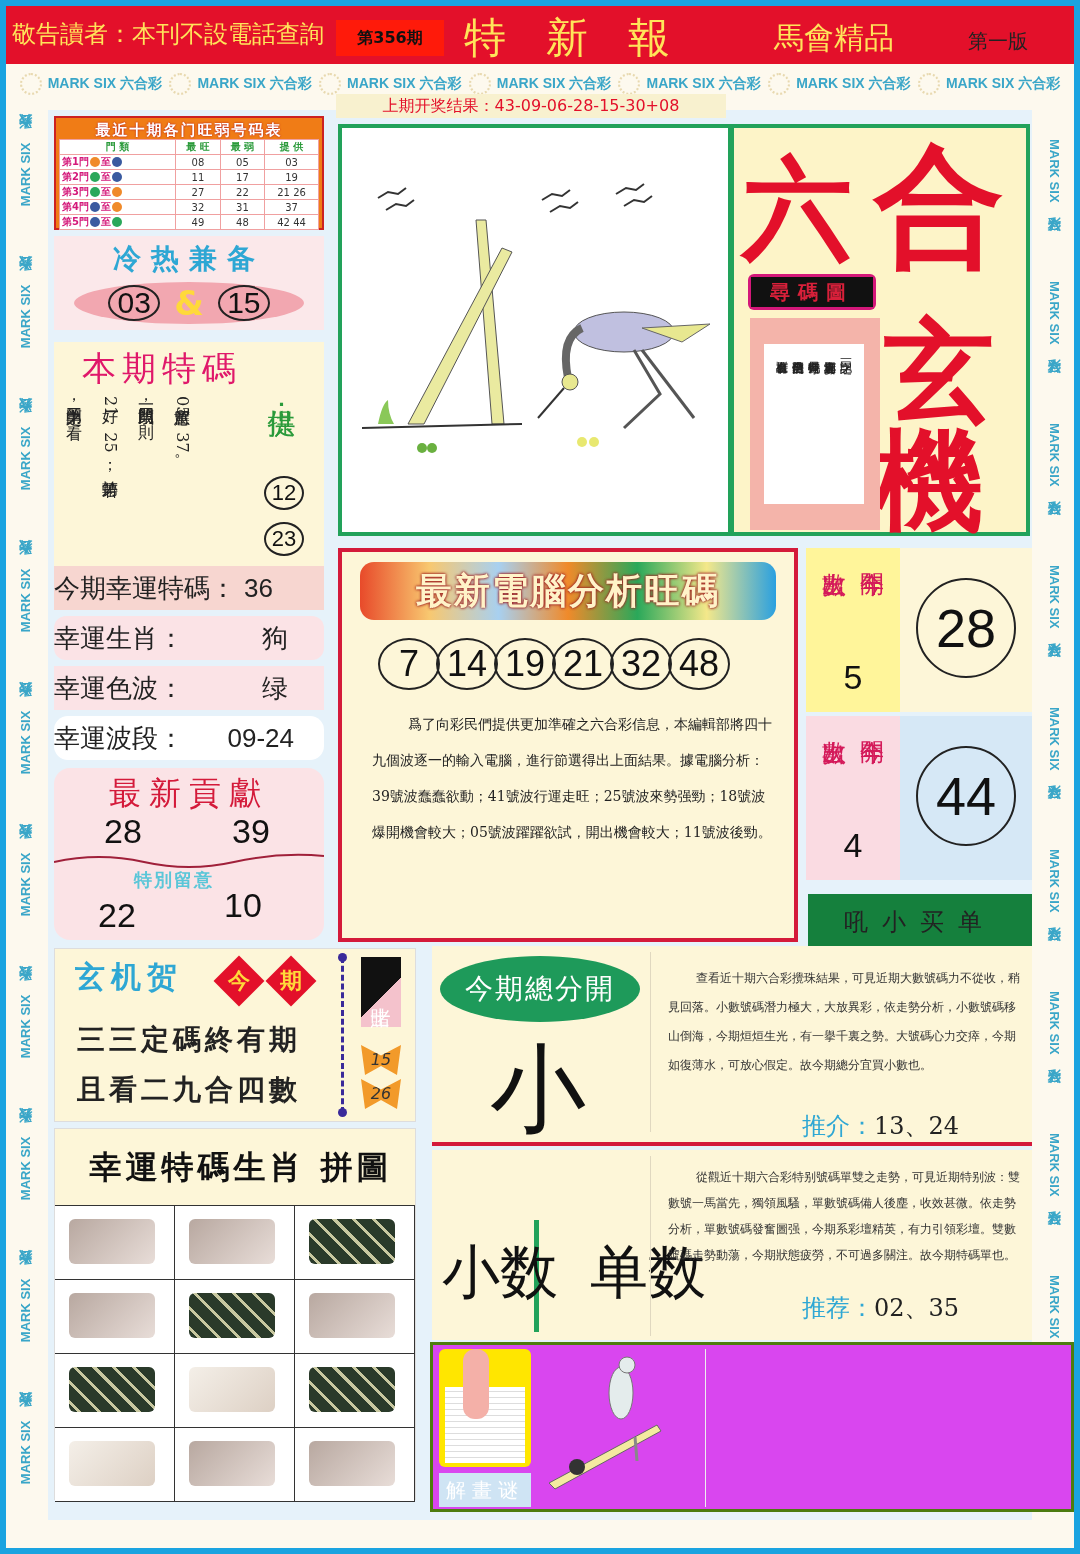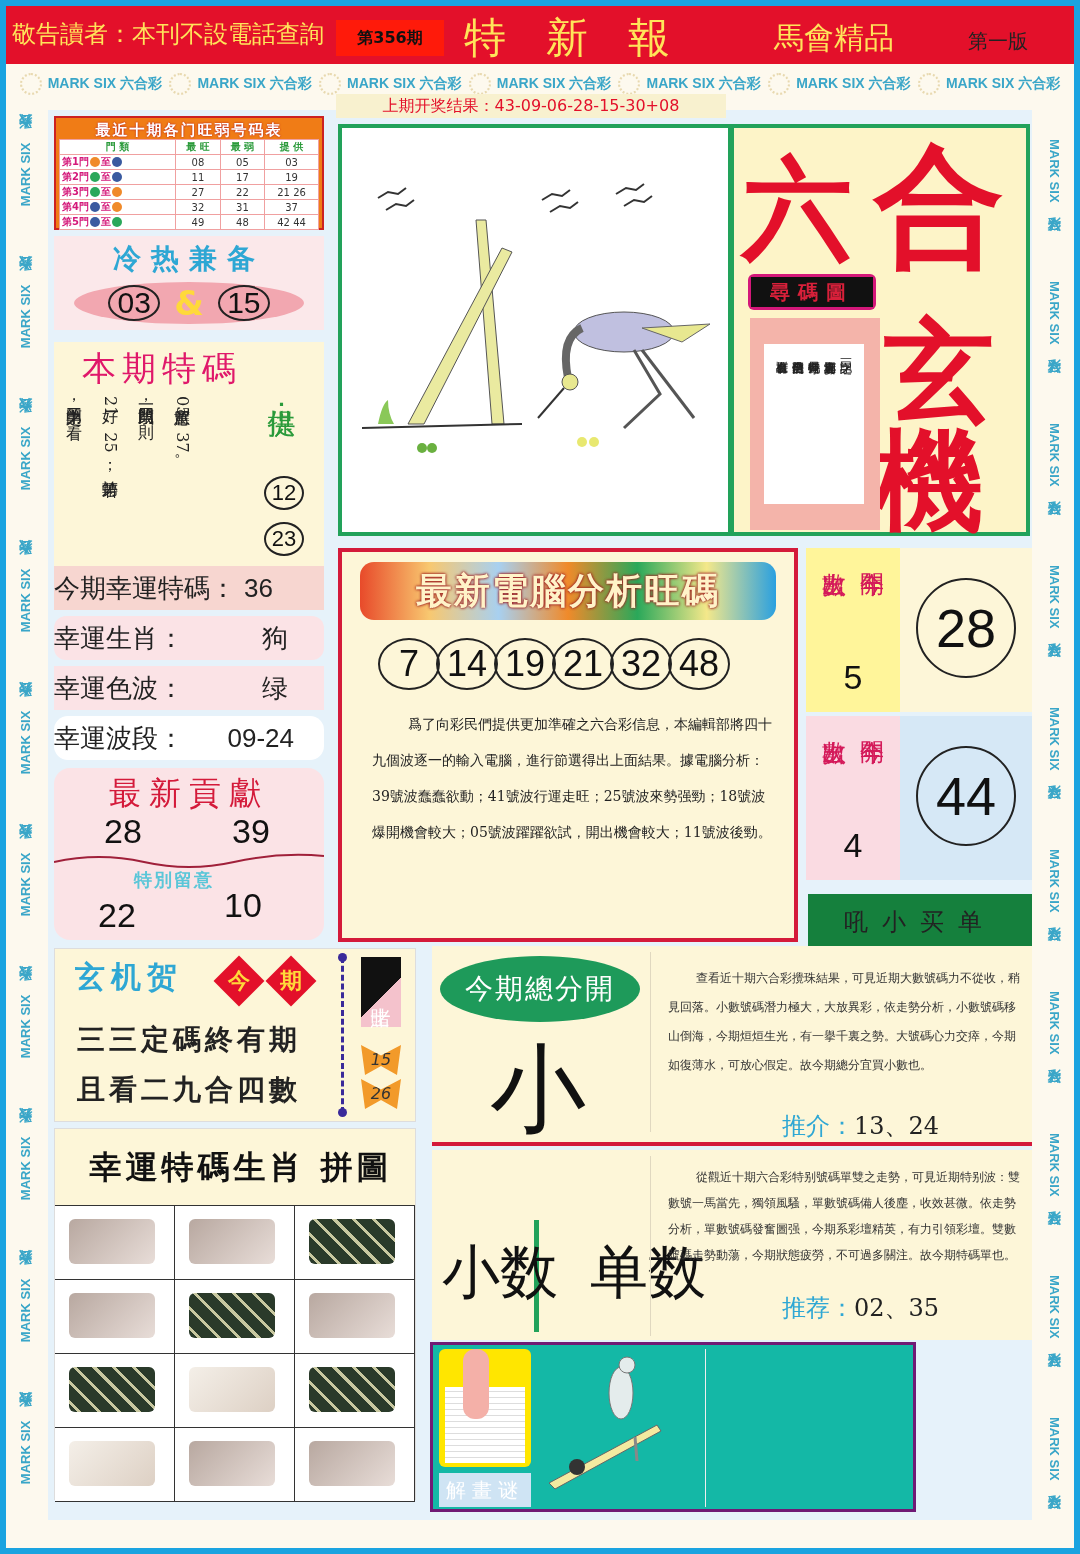--- a/index.html
+++ b/index.html
@@ -108,24 +108,24 @@
 
   .buy-title { position: absolute; left: 760px; top: 784px; width: 224px; height: 56px; background: #15803d; font-size: 24px; letter-spacing: 14px; text-align: center; line-height: 56px; color: #222; }
   .sum-box { position: absolute; left: 384px; top: 836px; width: 600px; height: 200px; background: #fdf6d8; border-bottom: 4px solid #d41a3a; }
   .special-box { position: absolute; left: 384px; top: 1040px; width: 600px; height: 190px; background: #fdf6d8; }
   .oval-lbl { position: absolute; left: 8px; width: 200px; height: 66px; border-radius: 50%; color: #fff; font-size: 28px; text-align: center; line-height: 66px; letter-spacing: 2px; }
   .big-small { position: absolute; left: 58px; top: 80px; font-size: 96px; color: #111; font-family: "DejaVu Serif", serif; }
   .two-cols { position: absolute; left: 10px; top: 84px; font-size: 58px; color: #111; font-family: "DejaVu Serif", serif; display: flex; gap: 32px; }
   .green-bar { position: absolute; left: 102px; top: 70px; width: 5px; height: 112px; background: #22a25a; }
   .desc { position: absolute; left: 236px; width: 352px; font-size: 12px; line-height: 29px; color: #333; font-family: "DejaVu Serif", serif; text-indent: 28px; }
   .vdivider { position: absolute; left: 218px; top: 6px; width: 1px; height: 180px; background: #e0d8c0; }
-  .rec { position: absolute; left: 350px; font-size: 24px; font-family: "DejaVu Serif", serif; color: #222; }
+  .rec { position: absolute; left: 370px; font-size: 24px; font-family: "DejaVu Serif", serif; color: #222; }
   .rec .k { color: #2ea7d4; }
 
-  .riddle { position: absolute; left: 382px; top: 1232px; width: 486px; height: 170px; background: #14b8a6; border: 3px solid #701a75; }
+  .riddle { position: absolute; left: 382px; top: 1232px; width: 644px; height: 170px; background: #d946ef; border: 3px solid #4d7c0f; }
   .riddle-book { position: absolute; left: 6px; top: 4px; width: 92px; height: 118px; background: #ffe600; border-radius: 6px; overflow: hidden; }
   .riddle-book .pages { position: absolute; left: 6px; top: 38px; width: 80px; height: 76px; background: repeating-linear-gradient(0deg, #fff 0 5px, #ddd 5px 6px); }
   .riddle-book .hand { position: absolute; left: 24px; top: 0; width: 26px; height: 70px; background: #f4b0a8; border-radius: 12px; }
   .riddle-label { position: absolute; left: 6px; top: 128px; width: 92px; height: 34px; background: #cfe4f4; color: #fff; font-size: 20px; text-align: center; line-height: 34px; letter-spacing: 6px; }
   .riddle-draw { position: absolute; left: 104px; top: 4px; width: 168px; height: 158px; }
   .riddle-empty { position: absolute; left: 272px; top: 4px; width: 322px; height: 158px; border-left: 1px solid #eee; }
 </style>
 </head>
 <body>
 

